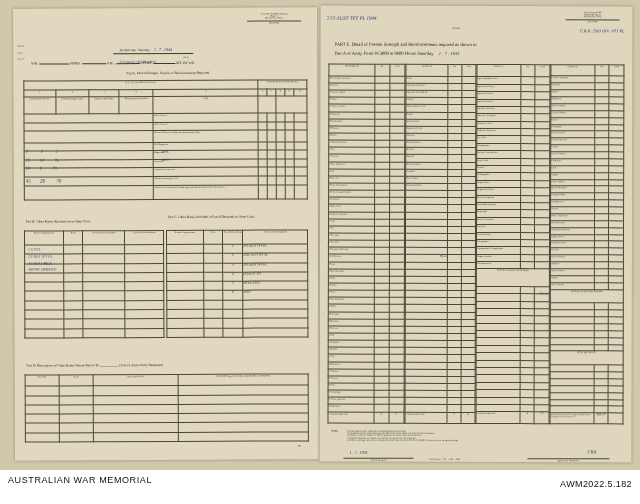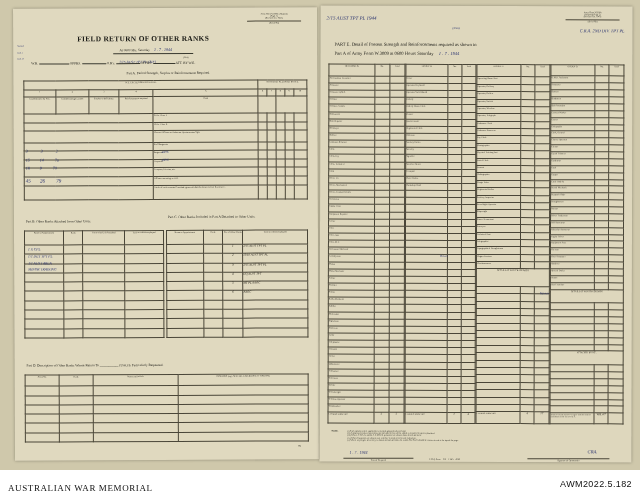--- a/index.html
+++ b/index.html
@@ -52,22 +52,22 @@
   .hand {
     font-family:"Liberation Serif", serif;
     color:#27306e;
     font-style:italic;
   }
   #footer {
     position:absolute; left:0; top:470px; width:640px; height:34px;
     background:#ffffff;
   }
   #footer .left {
-    position:absolute; left:8px; top:13px; font-size:9px;
-    letter-spacing:0.6px; color:#111; font-family:Liberation Serif, serif;
+    position:absolute; left:8px; top:5px; font-size:9px;
+    letter-spacing:0.6px; color:#111; font-family:Liberation Sans, sans-serif;
   }
   #footer .right {
     position:absolute; right:8px; top:9px; font-size:9px;
     letter-spacing:0.4px; color:#111; font-family:"Liberation Sans", sans-serif;
   }
   .colhdr { font-size:2.2px; text-align:center; }
   .celltxt { padding-left:0.6px; }
   .mini-note { font-size:2.0px; line-height:1.05; }
 </style>
 </head>
@@ -82,21 +82,20 @@
       <div>(Page 1)</div>
       <div>(Revised Jan. 1941.)</div>
       <div style="border-top:0.4px solid #4a4638; margin:1px 10px 0 10px;"></div>
       <div>(Serial No)</div>
     </div>
 
     <div class="xtiny hand" style="position:absolute; left:4px; top:36px;">Normal</div>
     <div class="xtiny hand" style="position:absolute; left:4px; top:43px;">W.O. 1</div>
     <div class="xtiny hand" style="position:absolute; left:4px; top:49px;">W.O. II</div>
 
-    <div class="hdr-title ink" style="position:absolute; left:20px; top:26px; width:220px; font-size:7.4px;">FIELD RETURN OF OTHER RANKS</div>
 
     <div style="position:absolute; left:40px; top:40px; width:185px;" class="sm ink ctr">
       <span>At 0600 Hrs. Saturday</span>
       <span class="hand" style="font-size:4px; margin-left:3px;">1 . 7 . 1944</span>
     </div>
     <div style="position:absolute; left:170px; top:48px;" class="xtiny ink">(Unit)</div>
     <div style="position:absolute; left:100px; top:45px; width:80px; border-bottom:0.5px solid #3a3a30;"></div>
     <div style="position:absolute; left:106px; top:41px;" class="hand" style2="">
       <span class="hand" style="font-size:3.6px;">2/15 AUST TPT PL (AIF)</span>
     </div>

